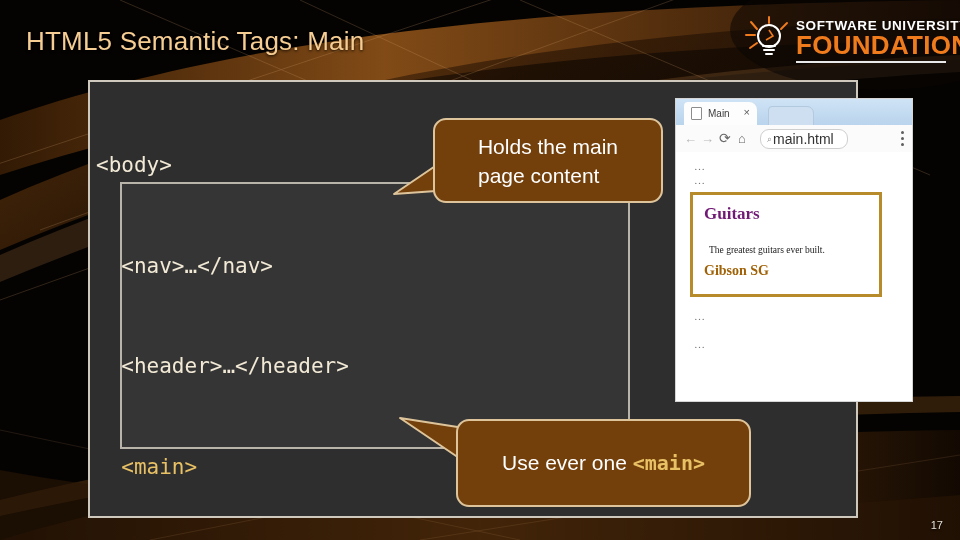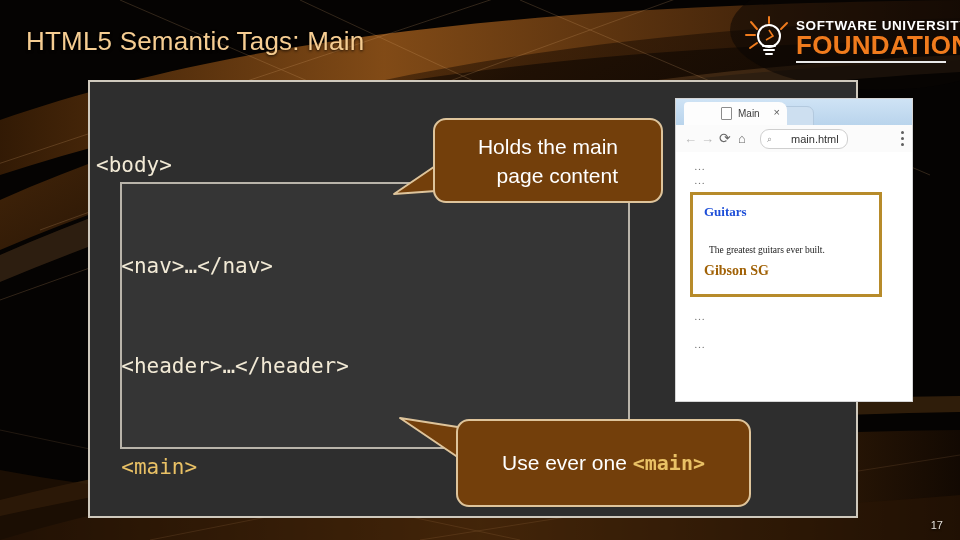--- a/index.html
+++ b/index.html
@@ -56,21 +56,21 @@
   #mainbox{
     position:absolute;left:120px;top:182px;width:510px;height:267px;
     border:2px solid #b9b4aa;background:rgba(255,255,255,.035);
     box-sizing:border-box;
   }
 
   
   .callout{
     position:absolute;
     background:#733f0b;border:2px solid #dec49b;border-radius:13px;
-    color:#ffffff;text-align:right;
+    color:#ffffff;text-align:left;
     box-sizing:border-box;
     display:flex;align-items:center;justify-content:center;
   }
   .callout .ctext{line-height:29px;font-size:21px;}
   .callout .mono{
     font-family:"DejaVu Sans Mono", monospace;
     color:#e9c165;font-weight:bold;font-size:20px;
   }
   #callout1{left:433px;top:118px;width:230px;height:85px;}
   #callout2{left:456px;top:419px;width:295px;height:88px;}
@@ -83,21 +83,21 @@
     box-shadow:0 0 0 1px #d5d5d5;
   }
   #bheader{
     position:absolute;left:0;top:0;width:236px;height:26px;
     background:linear-gradient(180deg,#cfe3f5 0%,#b9d4ec 100%);
     overflow:hidden;
   }
   #btab{
     position:absolute;left:8px;top:3px;width:73px;height:23px;
     background:#fdfdfd;border-radius:4px 8px 0 0;
-    display:flex;align-items:center;padding-left:30px;
+    display:flex;align-items:center;
   }
   #btab .doc{
     width:9px;height:11px;margin-left:7px;
     border:1px solid #8c8c8c;border-radius:1px;background:#fff;
     position:relative;
   }
   #btab .tablabel{margin-left:6px;font-size:10px;color:#3c3c3c;}
   #btab .tabx{position:absolute;right:7px;top:5px;font-size:11px;color:#5c5c5c;line-height:11px;}
   #btab2{
     position:absolute;left:92px;top:7px;width:44px;height:19px;
@@ -111,36 +111,36 @@
   #btoolbar .back{left:8px;}
   #btoolbar .fwd{left:25px;}
   #btoolbar .reload{left:43px;color:#676767;font-size:14px;}
   #btoolbar .home{left:62px;color:#676767;}
   #urlbar{
     position:absolute;left:84px;top:4px;width:86px;height:18px;
     background:#fff;border:1px solid #cfcfcf;border-radius:9px;
     display:flex;align-items:center;
   }
   #urlbar .mag{margin-left:6px;font-size:9px;color:#888;}
-  #urlbar .url{margin-left:19px;font-size:11px;color:#333;}
+  #urlbar .url{margin-left:1px;font-size:14px;color:#333;}
   #bdots{position:absolute;right:8px;top:6px;width:3px;height:15px;}
   #bdots i{display:block;width:3px;height:3px;background:#5f5f5f;border-radius:50%;margin-bottom:3px;}
 
   #bcontent{position:absolute;left:0;top:53px;width:236px;height:249px;background:#fff;overflow:hidden;}
   .dots{
     position:absolute;left:18px;color:#6d6d6d;font-size:11px;
     font-family:"Liberation Serif", serif;letter-spacing:1px;
   }
   #mainregion{
     position:absolute;left:14px;top:40px;width:192px;height:105px;
     border:3px solid #b78b2a;background:#fff;box-sizing:border-box;
   }
   #mainregion h1{
     margin:0;position:absolute;left:11px;top:9px;
-    font-family:"Liberation Serif", serif;font-size:13px;font-weight:bold;color:#1d4ed8;
+    font-family:"Liberation Serif", serif;font-size:17px;font-weight:bold;color:#701a75;
   }
   #mainregion p{
     margin:5px;position:absolute;left:11px;top:45px;
     font-family:"Liberation Serif", serif;font-size:9.5px;color:#1a1a1a;
   }
   #mainregion h2{
     margin:0;position:absolute;left:11px;top:68px;
     font-family:"Liberation Serif", serif;font-size:14px;font-weight:bold;color:#a16207;
   }
 

